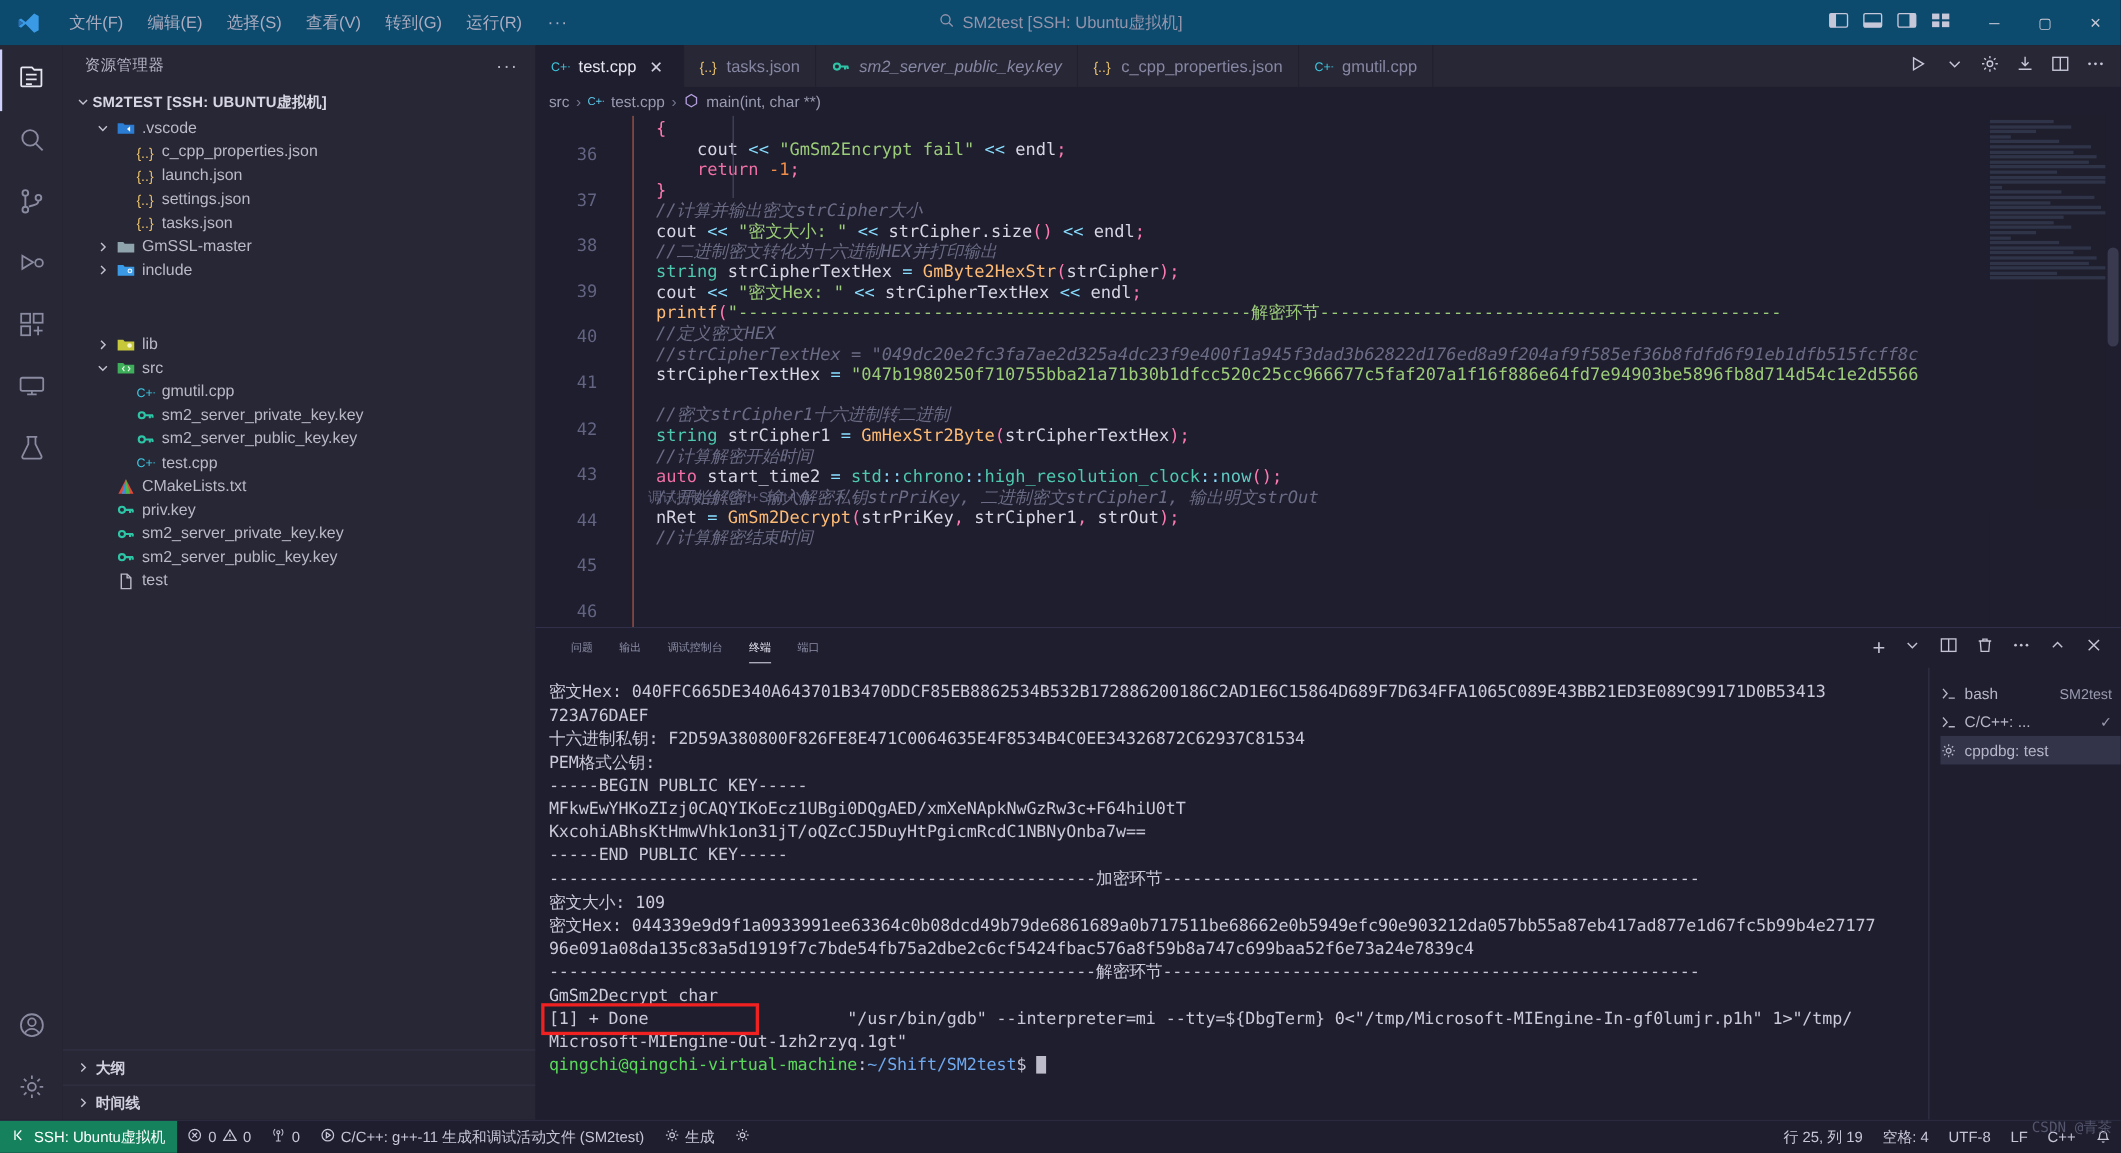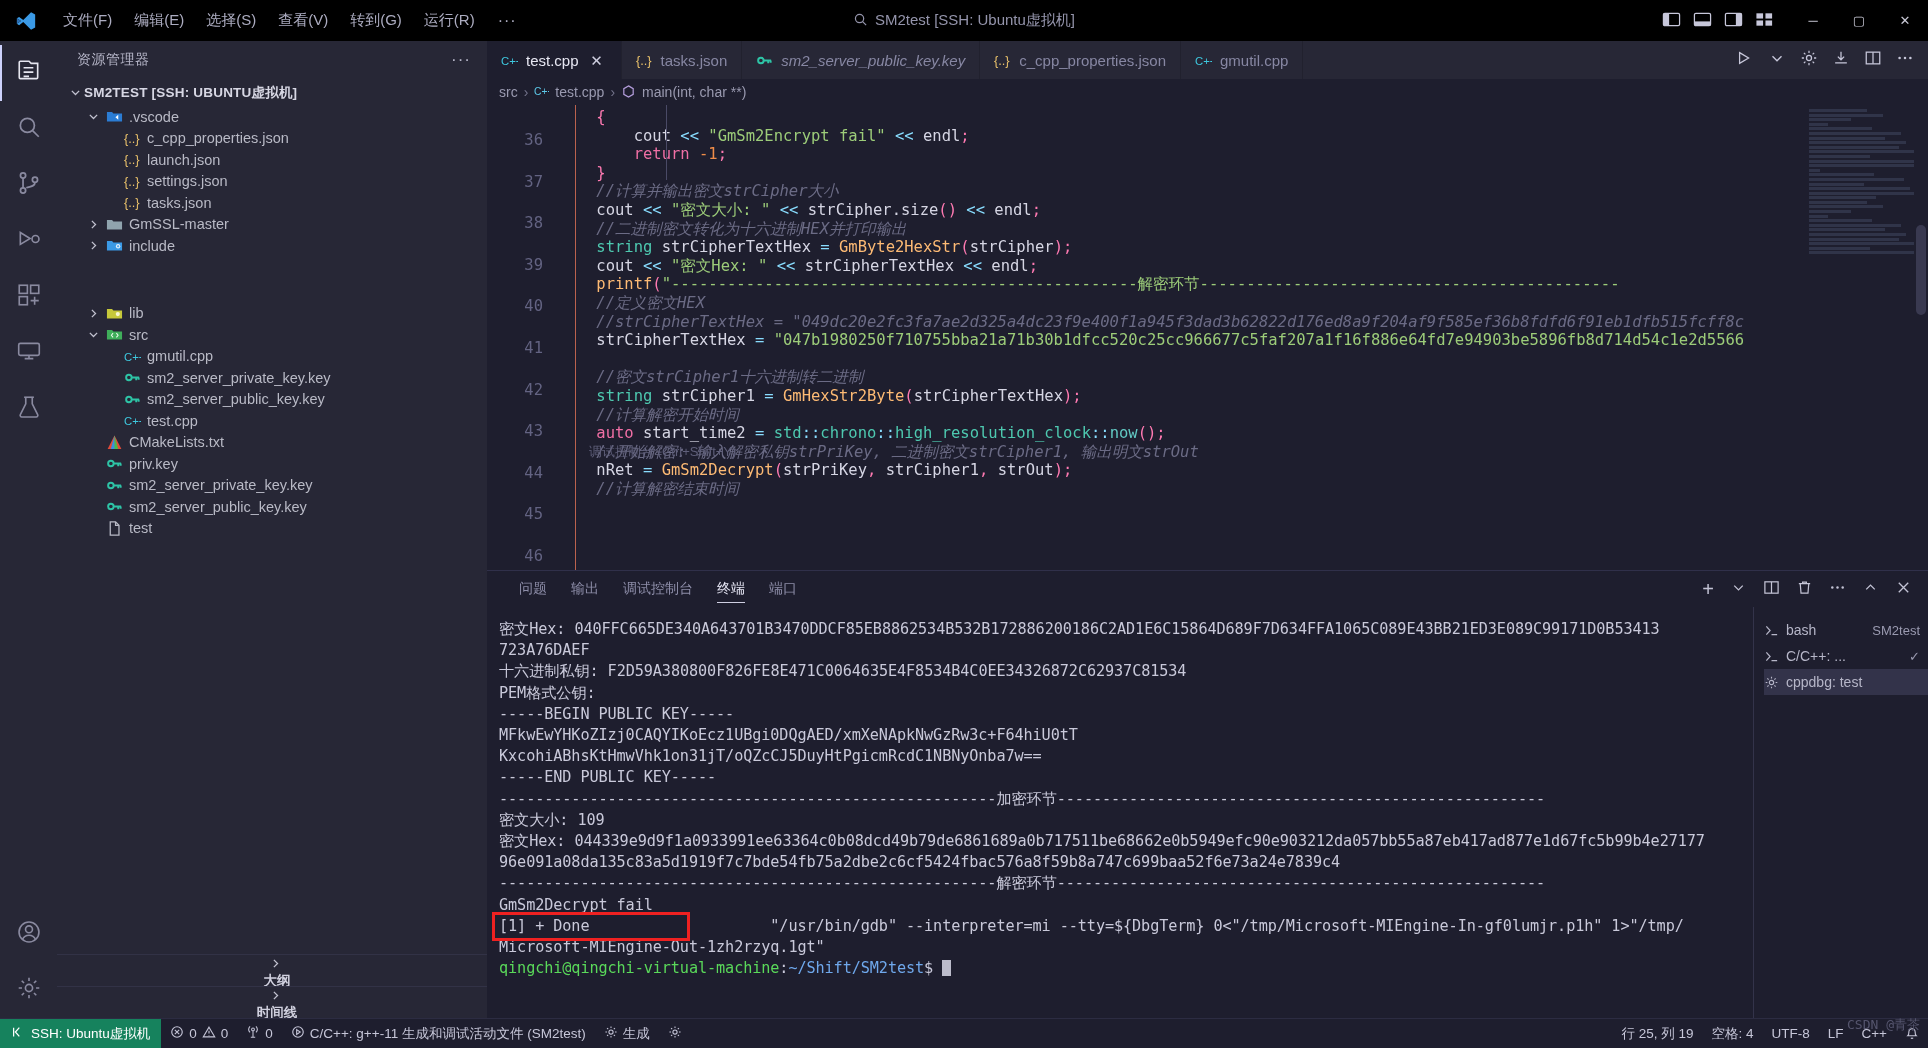--- a/index.html
+++ b/index.html
@@ -6,21 +6,21 @@
   html, body {
     width: 1928px; height: 1048px;
     background: #1e1e2e;
     font-family: "Liberation Sans", sans-serif;
     overflow: hidden;
   }
   #app { position: relative; width: 1928px; height: 1048px; background: #22212e; display: flex; flex-direction: column; }
 
   
   .titlebar {
-    height: 41px; background: #000000; display: flex; align-items: center;
+    height: 41px; background: #0c4a6e; display: flex; align-items: center;
     flex: 0 0 41px; position: relative; color: #9b9bb0; font-size: 15px;
   }
   .vs-logo { width: 52px; display: flex; align-items: center; justify-content: center; }
   .vs-logo svg { width: 22px; height: 22px; }
   .menu { display: flex; align-items: center; gap: 0px; }
   .menu-item { padding: 3px 11px; color: #acacc0; font-size: 15px; white-space: nowrap; cursor: default; }
   .menu-more { padding: 3px 12px; color: #acacc0; font-size: 16px; letter-spacing: 1px; }
   .title-center {
     position: absolute; left: 0; right: 0; top: 0; height: 41px;
     display: flex; align-items: center; justify-content: center; gap: 7px;
@@ -54,21 +54,21 @@
   .tree-root {
     display: flex; align-items: center; height: 27px; padding-left: 10px;
     font-size: 13.5px; font-weight: bold; color: #d7d7e4; letter-spacing: .2px;
   }
   .tree-row { display: flex; align-items: center; height: 21.5px; font-size: 14.5px; color: #b9bac6; white-space: nowrap; }
   .tw { width: 17px; flex: 0 0 17px; display: flex; align-items: center; justify-content: center; color: #c2c2d0; }
   .tw svg { width: 13px; height: 13px; }
   .ticon { width: 24px; flex: 0 0 24px; display: flex; align-items: center; justify-content: center; }
   .ticon svg { width: 17px; height: 17px; }
   .tlabel { padding-left: 3px; }
-  .sb-section { height: 32px; display: flex; align-items: center; font-size: 13.5px; font-weight: bold; color: #d0d0de; padding-left: 10px; border-top: 1px solid #323246; flex-direction: column; }
+  .sb-section { height: 32px; display: flex; align-items: center; font-size: 13.5px; font-weight: bold; color: #d0d0de; padding-left: 10px; border-top: 1px solid #323246; }
   .sb-section .tw { margin-right: 3px; }
 
   
   .editorarea { flex: 1; display: flex; flex-direction: column; min-width: 0; background: #1e1e2e; }
   .tabsbar { height: 38px; background: #272736; display: flex; align-items: stretch; flex: 0 0 38px; position: relative; }
   .tab {
     display: flex; align-items: center; gap: 8px; padding: 0 14px 0 14px;
     font-size: 15px; color: #8787a3; background: #272736;
     border-right: 1px solid #21212e; min-width: 0; white-space: nowrap;
   }
@@ -106,21 +106,21 @@
   .punct { color: #ff7ab2; }
 
   .minimap { position: absolute; right: 14px; top: 0; bottom: 0; width: 105px; background: #1e1e2e; opacity: .6; padding-top: 4px; }
   .mm-line { height: 3px; margin-bottom: 1.6px; background: #5a6a8a; opacity: .5; }
   .vscroll { position: absolute; right: 0; top: 0; bottom: 0; width: 14px; background: transparent; }
   .vthumb { position: absolute; right: 2px; top: 120px; width: 10px; height: 90px; background: #5a5a7a; border-radius: 5px; opacity: .45; }
 
   
   .panel { flex: 0 0 448px; background: #1e1e2e; display: flex; flex-direction: column; border-top: 1px solid #30304a; min-height: 0; }
   .panelhead { height: 36px; display: flex; align-items: center; padding-left: 20px; flex: 0 0 36px; }
-  .ptab { padding: 0 12px; height: 36px; display: flex; align-items: center; font-size: 14px; color: #8d8da8; position: relative; }
+  .ptab { padding: 0 12px; height: 36px; display: flex; align-items: center; font-size: 10px; color: #8d8da8; position: relative; }
   .ptab.active { color: #e4e4f2; }
   .ptab.active::after { content: ""; position: absolute; left: 12px; right: 12px; bottom: 4px; height: 1.5px; background: #cfcfe2; }
   .panelhead-right { margin-left: auto; display: flex; align-items: center; gap: 16px; padding-right: 16px; color: #c3c3d5; }
   .panelhead-right svg { width: 17px; height: 17px; }
   .panelhead-right .plus { font-size: 20px; line-height: 1; }
   .panelbody { flex: 1; display: flex; min-height: 0; }
   .termarea { flex: 1; min-width: 0; overflow: hidden; padding: 12px 0 0 12px; position: relative; }
   .tline {
     font-family: "DejaVu Sans Mono", monospace; font-size: 15.2px; line-height: 21.2px;
     color: #c9c9da; white-space: pre; letter-spacing: -0.1px;
@@ -772,21 +772,21 @@
               <div class="tline">-----BEGIN PUBLIC KEY-----</div>
               <div class="tline">MFkwEwYHKoZIzj0CAQYIKoEcz1UBgi0DQgAED/xmXeNApkNwGzRw3c+F64hiU0tT</div>
               <div class="tline">KxcohiABhsKtHmwVhk1on31jT/oQZcCJ5DuyHtPgicmRcdC1NBNyOnba7w==</div>
               <div class="tline">-----END PUBLIC KEY-----</div>
               <div class="tline"></div>
               <div class="tline">-------------------------------------------------------加密环节------------------------------------------------------</div>
               <div class="tline">密文大小: 109</div>
               <div class="tline">密文Hex: 044339e9d9f1a0933991ee63364c0b08dcd49b79de6861689a0b717511be68662e0b5949efc90e903212da057bb55a87eb417ad877e1d67fc5b99b4e27177</div>
               <div class="tline">96e091a08da135c83a5d1919f7c7bde54fb75a2dbe2c6cf5424fbac576a8f59b8a747c699baa52f6e73a24e7839c4</div>
               <div class="tline">-------------------------------------------------------解密环节------------------------------------------------------</div>
-              <div class="tline" id="fail-line">GmSm2Decrypt fail</div>
+              <div class="tline" id="fail-line">GmSm2Decrypt char</div>
               <div class="tline">[1] + Done                    "/usr/bin/gdb" --interpreter=mi --tty=${DbgTerm} 0&lt;"/tmp/Microsoft-MIEngine-In-gf0lumjr.p1h" 1&gt;"/tmp/</div>
               <div class="tline">Microsoft-MIEngine-Out-1zh2rzyq.1gt"</div>
               <div class="tline prompt"><span>qingchi@qingchi-virtual-machine</span><span class="tail">:</span><span class="path">~/Shift/SM2test</span><span class="tail">$</span> <span class="cursorblk"></span></div>
               <div class="redbox" style="border-color: rgb(239, 33, 33); left: 5px; top: 305px; width: 198px; height: 29px;"></div>
             </div>
           <div class="termlist" id="termlist-host">
               <div class="tl-item">
                 <span class="" style="display: flex; align-items: center;">
                   <svg viewBox="0 0 16 16" fill="none" stroke="#b6b6c8" stroke-width="1.3">
                     <path d="M2.5 3.5l4 4.5-4 4.5M8 12.5h6"></path>

